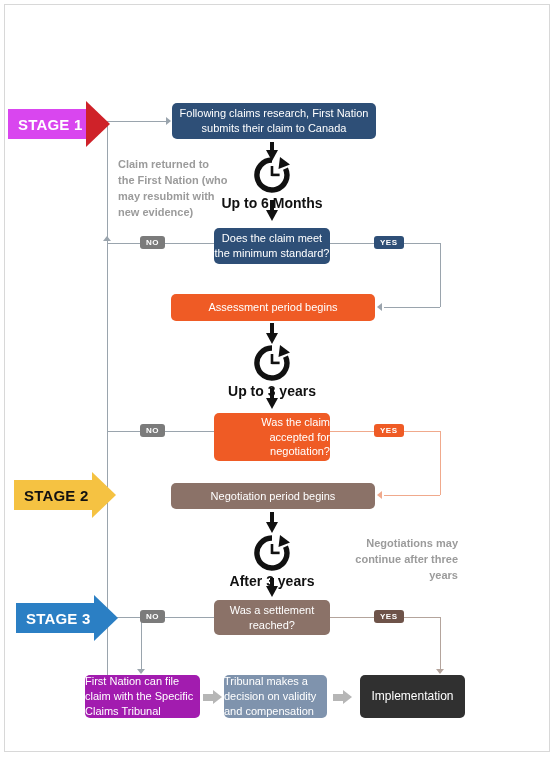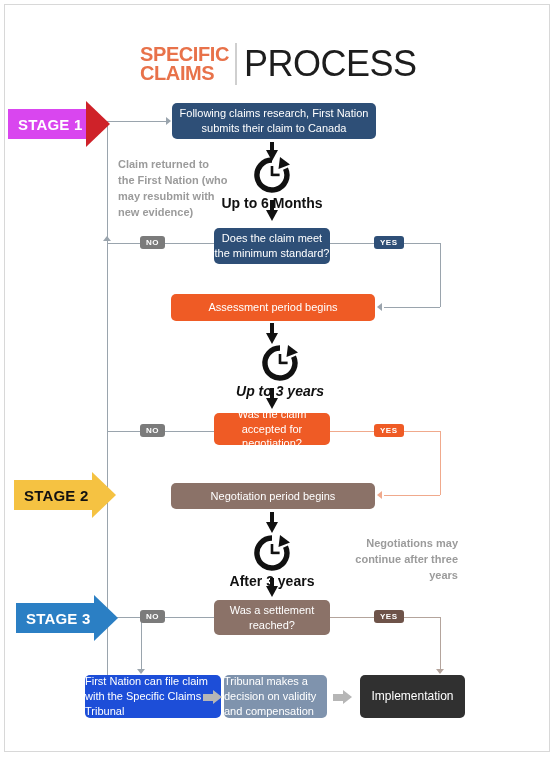--- a/index.html
+++ b/index.html
@@ -52,28 +52,20 @@
   .fatarrow{position:absolute;display:flex;align-items:center;}
   .fatarrow .s{height:7px;width:10px;background:#b6b6b6;}
   .fatarrow .t{width:0;height:0;border-top:7px solid transparent;border-bottom:7px solid transparent;border-left:9px solid #b6b6b6;}
 </style>
 </head>
 <body>
 
 <div id="page">
   <div id="frame"></div>
 
-  <div class="title-wrap">
-    <div class="title-left">
-      <span>SPECIFIC</span>
-      <span>CLAIMS</span>
-    </div>
-    <div class="title-div"></div>
-    <div class="title-right">PROCESS</div>
-  </div>
 
   <div class="ln v" style="left:107px;top:122px;height:566px;"></div>
 
   <div class="ln h" style="left:107px;top:121px;width:59px;"></div>
   <div class="ah right" style="left:166px;top:117px;border-left:5px solid #9aa4ad;"></div>
   <div class="ah up" style="left:103px;top:236px;border-bottom:5px solid #9aa4ad;"></div>
 
   <div class="ln h" style="left:107px;top:243px;width:107px;"></div>
 
   <div class="ln h" style="left:107px;top:431px;width:107px;"></div>
@@ -117,27 +109,27 @@
     </div>
     <div class="head" style="border-left:24px solid #2b7fc4;"></div>
   </div>
 
   <div class="box" style="left:172px;top:103px;width:204px;height:36px;background:#2e4f77;">Following claims research, First Nation submits their claim to Canada</div>
 
   <div class="box" style="left:171px;top:294px;width:204px;height:27px;background:#ef5b25;">Assessment period begins</div>
 
   <div class="box" style="left:214px;top:228px;width:116px;height:36px;background:#2e4f77;">Does the claim meet the minimum standard?</div>
 
-  <div class="box" style="left:214px;top:413px;width:116px;height:32px;background:#ef5b25;">Was the claim accepted for negotiation?</div>
+  <div class="box" style="left:214px;top:413px;width:116px;height:48px;background:#ef5b25;text-align:right;">Was the claim accepted for negotiation?</div>
 
   <div class="box" style="left:171px;top:483px;width:204px;height:26px;background:#8b7268;">Negotiation period begins</div>
 
   <div class="box" style="left:214px;top:600px;width:116px;height:35px;background:#8b7268;">Was a settlement reached?</div>
 
-  <div class="box left" style="left:85px;top:675px;width:136px;height:43px;background:#1d4ed8;">First Nation can file claim with the Specific Claims Tribunal</div>
+  <div class="box left" style="left:85px;top:675px;width:115px;height:43px;background:#a21caf;">First Nation can file claim with the Specific Claims Tribunal</div>
 
   <div class="box" style="left:360px;top:675px;width:105px;height:43px;background:#303030;font-size:12px;">Implementation</div>
 
   <div class="box left" style="left:224px;top:675px;width:103px;height:43px;background:#7f93ad;">Tribunal makes a decision on validity and compensation</div>
 
   <div class="blkstem" style="left:270px;top:142px;height:10px;"></div>
   <div class="blkarrow" style="left:266px;top:150px;"></div>
 
   <div class="blkstem" style="left:270px;top:200px;height:12px;"></div>
   <div class="blkarrow" style="left:266px;top:210px;"></div>
@@ -157,21 +149,21 @@
   <div class="clock" style="left:250px;top:155px;">
     <svg width="44" height="40" viewBox="0 0 44 40">
       <path d="M22 5 A15 15 0 1 0 35.5 13.6" fill="none" stroke="#111" stroke-width="5.4" stroke-linecap="butt"></path>
       <polygon points="30,2 40,9.5 28.5,14" fill="#111"></polygon>
       <rect x="20.7" y="11" width="2.6" height="10" fill="#111"></rect>
       <rect x="21.6" y="18.6" width="8" height="2.6" fill="#111"></rect>
     </svg>
     <div class="cap">Up to 6 Months</div>
   </div>
 
-  <div class="clock" style="left:258px;top:343px;font-style:italic;">
+  <div class="clock" style="left:250px;top:343px;">
     <svg width="44" height="40" viewBox="0 0 44 40">
       <path d="M22 5 A15 15 0 1 0 35.5 13.6" fill="none" stroke="#111" stroke-width="5.4" stroke-linecap="butt"></path>
       <polygon points="30,2 40,9.5 28.5,14" fill="#111"></polygon>
       <rect x="20.7" y="11" width="2.6" height="10" fill="#111"></rect>
       <rect x="21.6" y="18.6" width="8" height="2.6" fill="#111"></rect>
     </svg>
     <div class="cap">Up to 3 years</div>
   </div>
 
   <div class="clock" style="left:250px;top:533px;">

